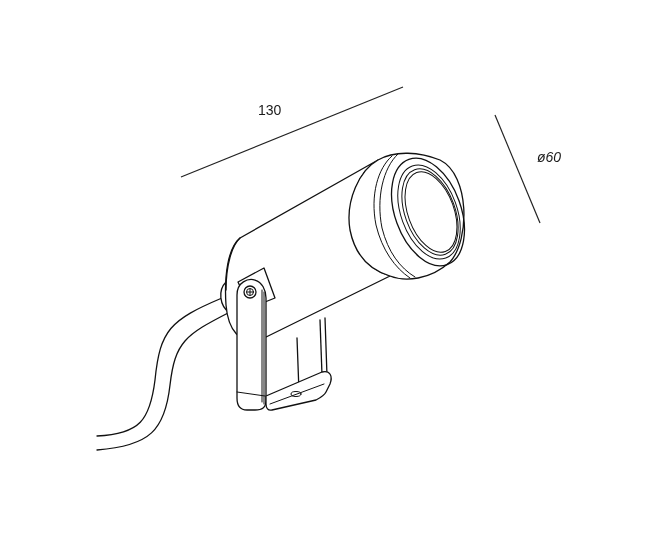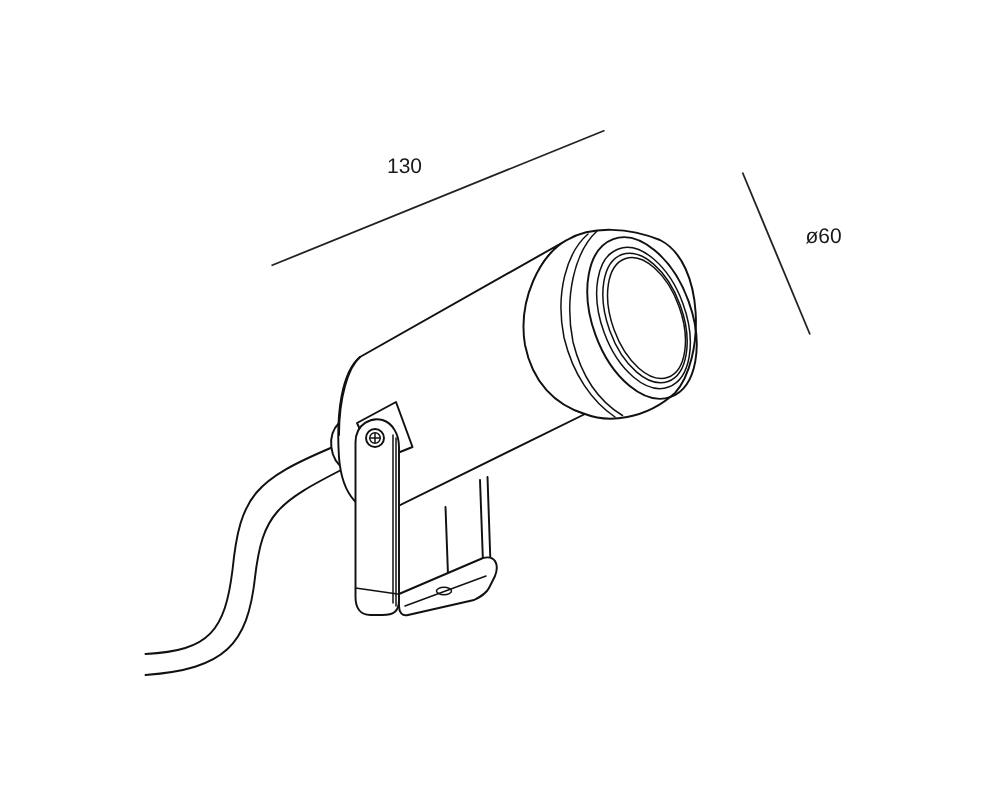--- a/index.html
+++ b/index.html
@@ -73,14 +73,14 @@
     </g>
 
     <g>
       <circle class="fillw" cx="250" cy="292" r="6"></circle>
       <circle class="thin" cx="250" cy="292" r="3.5"></circle>
       <path class="thin" d="M247,292 L253,292 M250,289 L250,295"></path>
     </g>
   </svg>
 
   <div class="dim-label" style="left:258px; top:103px;">130</div>
-  <div class="dim-label" style="left:537px; top:150px;">ø60</div>
+  <div class="dim-label" style="left:537px; top:150px;font-style:italic;">ø60</div>
 </div>
 
 </body></html>

